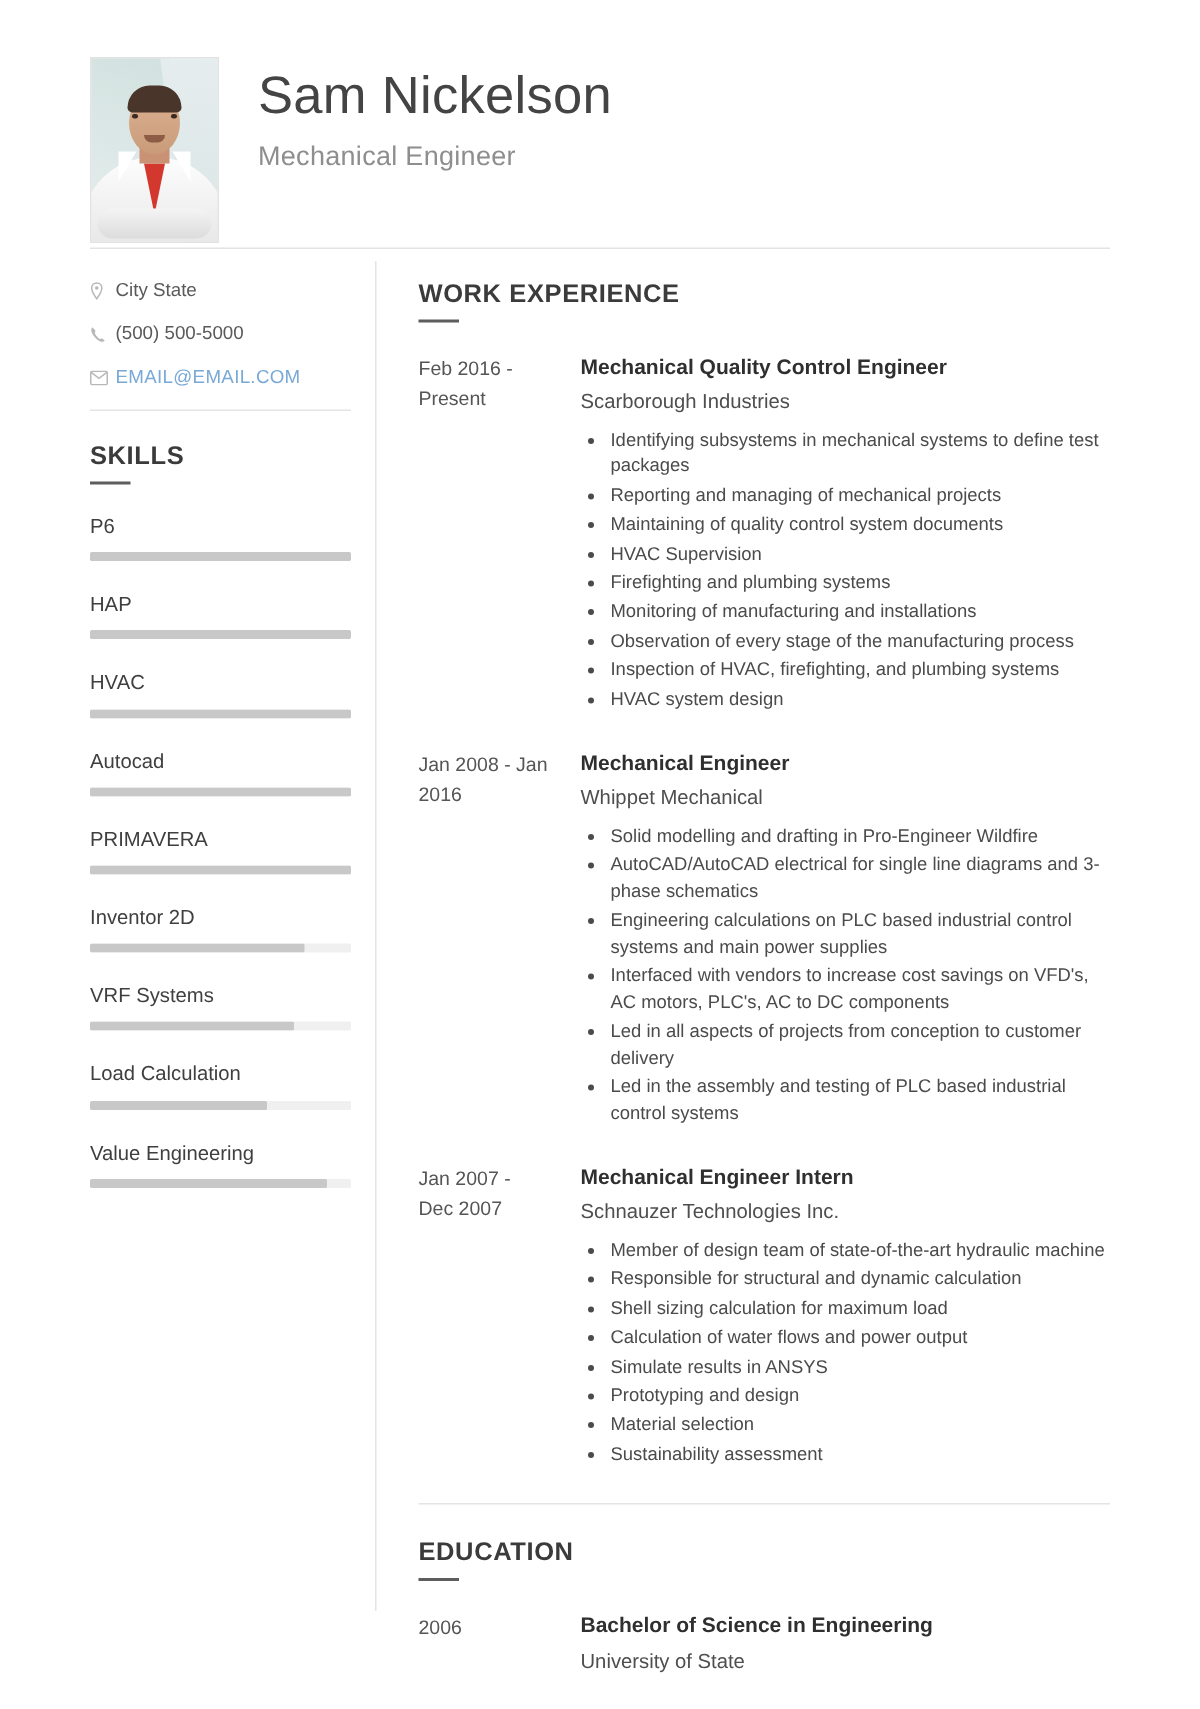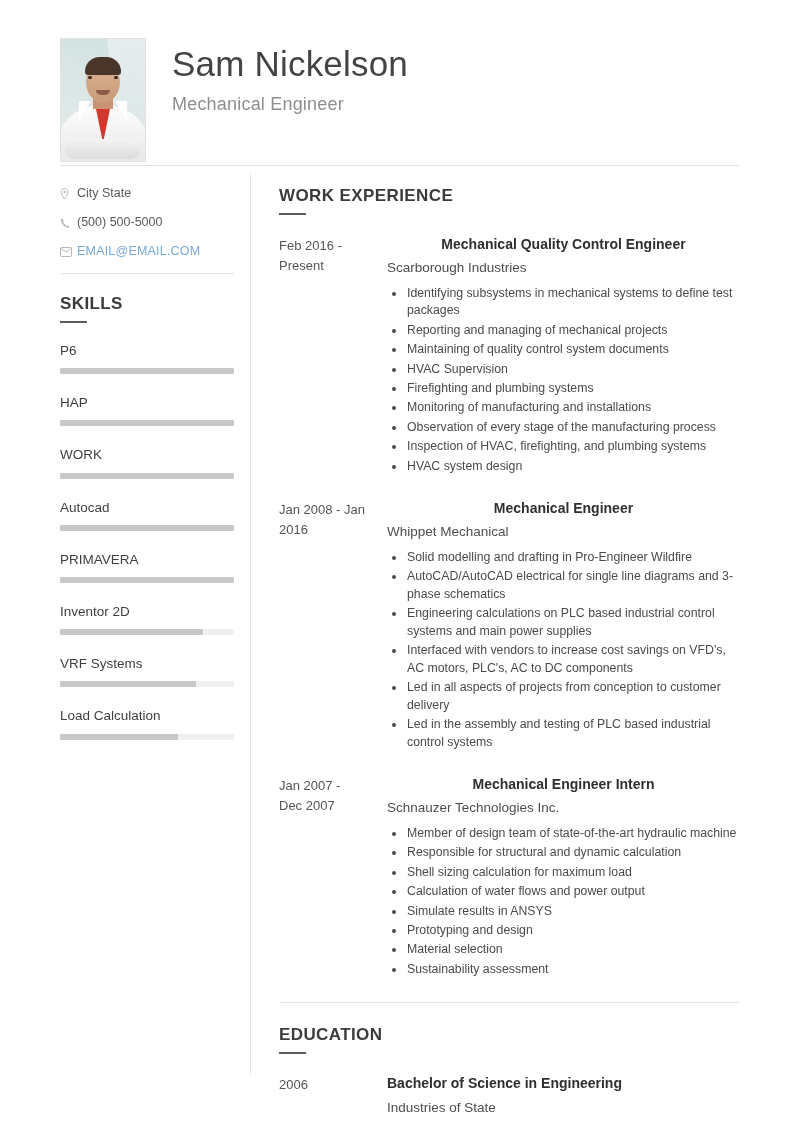--- a/index.html
+++ b/index.html
@@ -233,21 +233,20 @@
     line-height: 1.55;
     padding-top: 1px;
   }
   .entry-body { flex: 1 1 auto; }
   .entry-role {
     font-size: 14px;
     font-weight: 700;
     color: #2f2f2f;
     line-height: 1.3;
     margin: 0;
-    text-align: center;
   }
   .entry-company {
     font-size: 13.5px;
     color: #4e4e4e;
     margin: 6px 0 0 0;
     line-height: 1.3;
   }
   .bullets {
     list-style: none;
     margin: 8px 0 0 0;
@@ -367,21 +366,21 @@
               <div class="fill" style="width: 100%;"></div>
             </div>
           </div>
           <div class="skill">
             <div class="skill-name">HAP</div>
             <div class="skill-bar">
               <div class="fill" style="width: 100%;"></div>
             </div>
           </div>
           <div class="skill">
-            <div class="skill-name">WORK</div>
+            <div class="skill-name">HVAC</div>
             <div class="skill-bar">
               <div class="fill" style="width: 100%;"></div>
             </div>
           </div>
           <div class="skill">
             <div class="skill-name">Autocad</div>
             <div class="skill-bar">
               <div class="fill" style="width: 100%;"></div>
             </div>
           </div>
@@ -400,20 +399,26 @@
           <div class="skill">
             <div class="skill-name">VRF Systems</div>
             <div class="skill-bar">
               <div class="fill" style="width: 78%;"></div>
             </div>
           </div>
           <div class="skill">
             <div class="skill-name">Load Calculation</div>
             <div class="skill-bar">
               <div class="fill" style="width: 68%;"></div>
+            </div>
+          </div>
+          <div class="skill">
+            <div class="skill-name">Value Engineering</div>
+            <div class="skill-bar">
+              <div class="fill" style="width: 91%;"></div>
             </div>
           </div>
         </div>
       </div>
     </div>
 
     <div class="divider-v"></div>
 
     <div class="main">
 
@@ -482,21 +487,21 @@
       <div class="main-section">
         <div class="main-section-head">
           <h2 class="section-title">EDUCATION</h2>
           <div class="section-underline"></div>
         </div>
 
         <div class="entry edu-entry">
           <div class="entry-date">2006</div>
           <div class="entry-body">
             <div class="edu-degree">Bachelor of Science in Engineering</div>
-            <div class="edu-school">Industries of State</div>
+            <div class="edu-school">University of State</div>
 
           </div>
         </div>
       </div>
 
     </div>
   </div>
 </div>
 
 </body></html>

